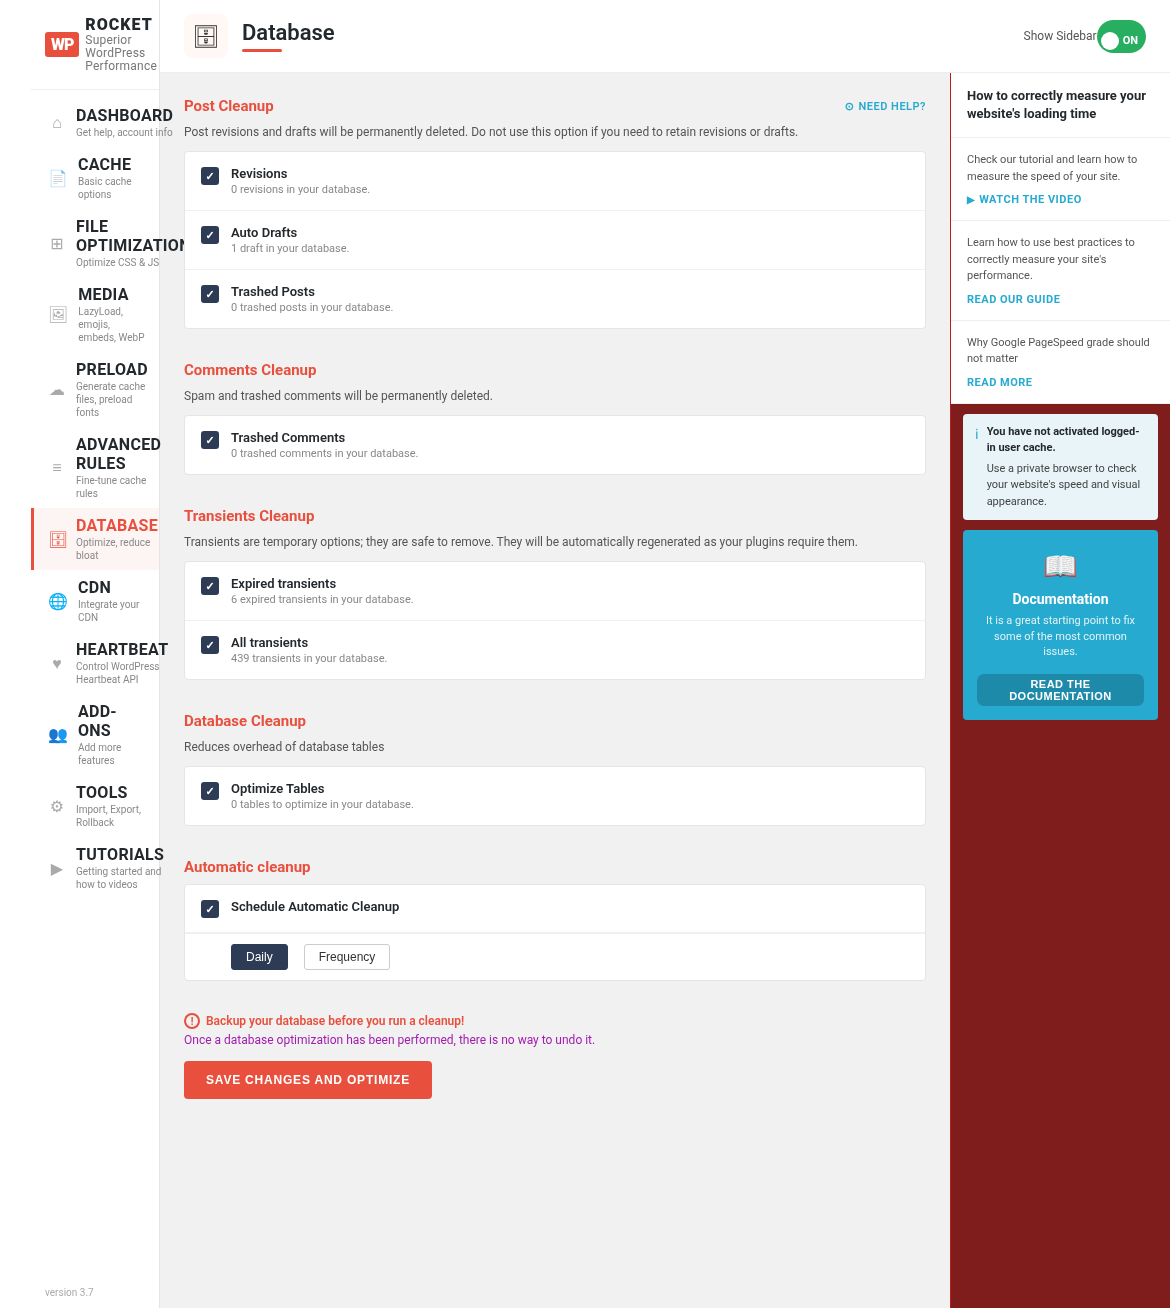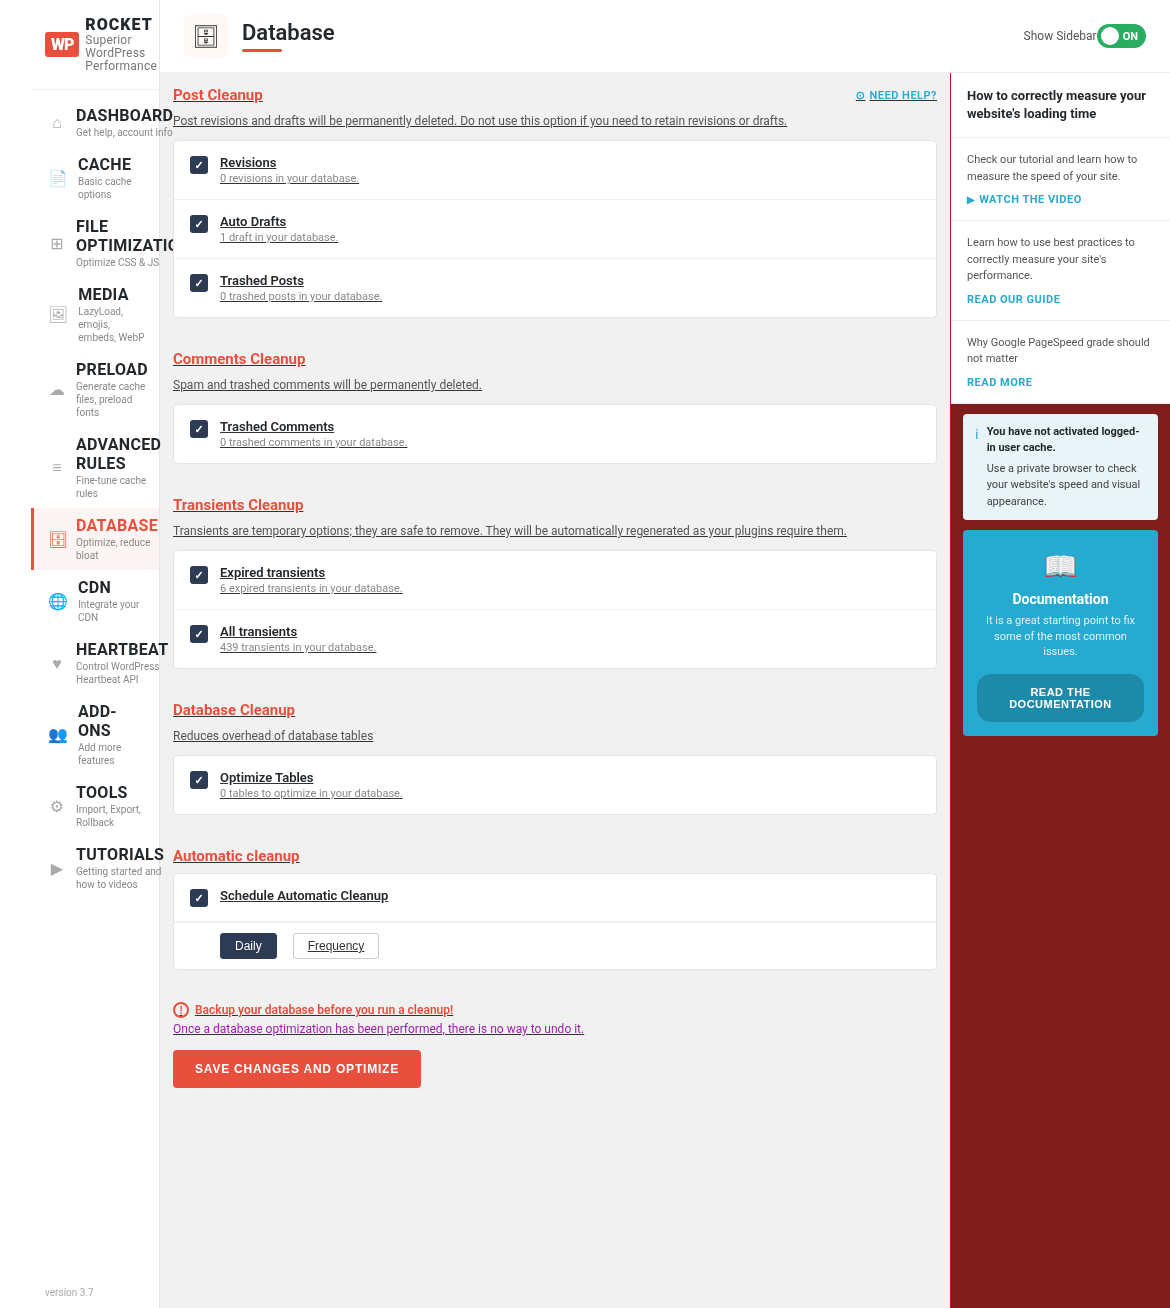--- a/index.html
+++ b/index.html
@@ -136,21 +136,21 @@
     }
     .show-sidebar-label {
       font-size: 12px;
       color: #555;
     }
     .toggle-switch {
       display: flex;
       align-items: center;
       background: #27ae60;
       border-radius: 20px;
-      padding: 3px 8px 3px 4px;
+      padding: 12px 8px 3px 4px;
       gap: 4px;
       cursor: pointer;
     }
     .toggle-knob {
       width: 18px;
       height: 18px;
       background: white;
       border-radius: 50%;
     }
     .toggle-label {
@@ -161,23 +161,22 @@
 
     
     .content-area {
       display: flex;
       flex: 1;
     }
 
     
     .main-panel {
       flex: 1;
-      padding: 13px;
+      padding: 24px;
       overflow-y: auto;
-      text-decoration: underline;
     }
 
     
     .section { margin-bottom: 32px; }
     .section-header {
       display: flex;
       align-items: center;
       justify-content: space-between;
       margin-bottom: 8px;
     }
@@ -398,22 +397,22 @@
     .rs-doc-desc {
       font-size: 11px;
       color: rgba(255,255,255,0.85);
       line-height: 1.4;
       margin-bottom: 14px;
     }
     .rs-doc-btn {
       background: #1e8aaa;
       color: white;
       border: none;
-      padding: 12px 14px;
-      border-radius: 14px;
+      padding: 4px 14px;
+      border-radius: 7px;
       font-size: 11px;
       font-weight: 700;
       text-transform: uppercase;
       letter-spacing: 0.5px;
       cursor: pointer;
       width: 100%;
     }
   </style>
 </head>
 <body>

